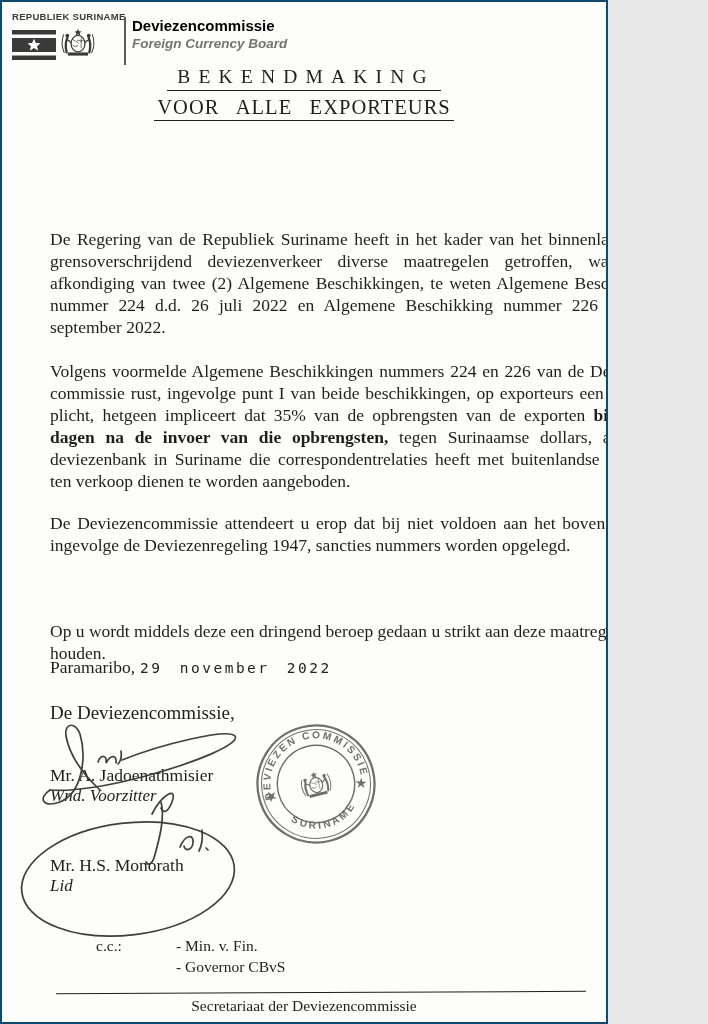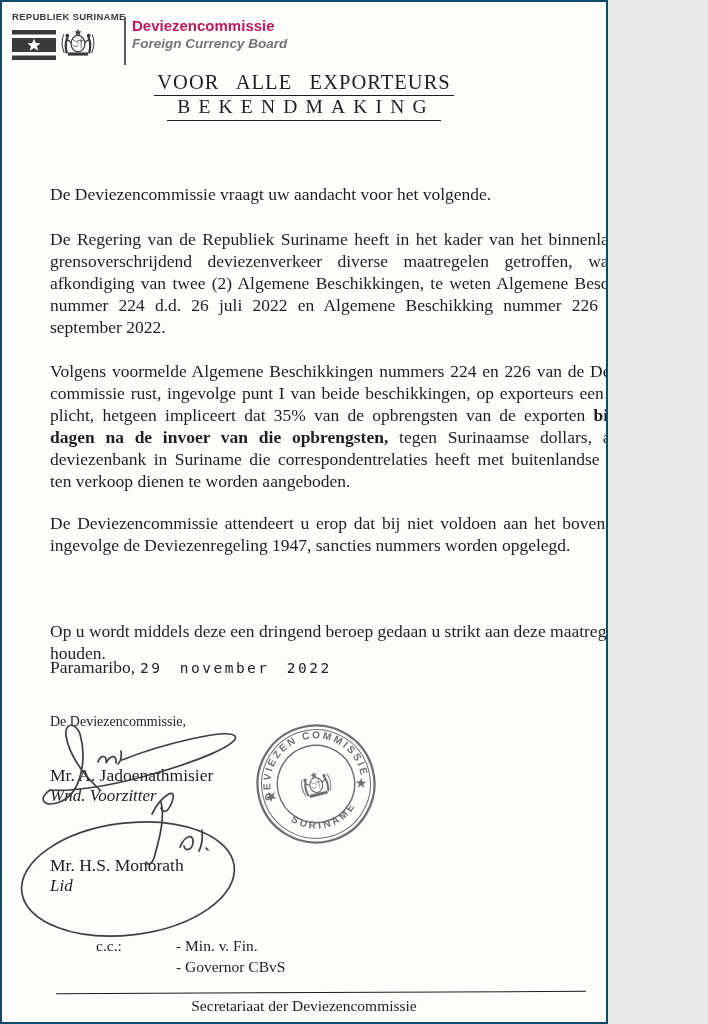--- a/index.html
+++ b/index.html
@@ -9,37 +9,37 @@
     font-family:"Liberation Serif", serif; color:#1e1e1e;
   }
   
   .letterhead{position:absolute; top:9px; left:10px; display:flex; align-items:flex-start;}
   .brand{width:102px;}
   .country{font-family:"Liberation Sans",sans-serif; font-weight:bold; font-size:9.5px;
            letter-spacing:.3px; color:#3b3b3b; white-space:nowrap;}
   .emblems{display:flex; align-items:flex-end; gap:3px; margin-top:4px;}
   .vdivider{width:2px; height:48px; background:#5a5a5a; margin:6px 6px 0 10px;}
   .orgnames{font-family:"Liberation Sans",sans-serif; padding-top:6px;}
-  .org-nl{font-weight:bold; font-size:15px; color:#be185d;}
+  .org-nl{font-weight:bold; font-size:15px; color:#000000;}
   .org-en{font-weight:bold; font-style:italic; font-size:13.5px; color:#737373; margin-top:2px;}
   
   .title-block{position:absolute; top:64px; left:0; right:0; text-align:center;}
   .t1{display:inline-block; font-size:19.5px; letter-spacing:.42em;
       border-bottom:1.6px solid #1e1e1e; padding:0 6px 2px 10px;}
   .t2{display:inline-block; font-size:20.5px; letter-spacing:.05em; word-spacing:.55em;
       border-bottom:1.6px solid #1e1e1e; padding:0 3px 1px; margin-top:5px;}
   
   .para{position:absolute; left:48px; width:612px; font-size:17.5px; line-height:22px;
         text-align:justify;}
   .para.left{text-align:left;}
   #p1{top:163px;} #p2{top:208px;} #p3{top:340px;} #p4{top:492px;} #p5{top:600px;}
   .dateline{position:absolute; top:655px; left:48px; font-size:17.5px;}
   .date-mono{font-family:"DejaVu Sans Mono",monospace; font-size:14.5px;
              letter-spacing:2.5px; word-spacing:6px; margin-left:5px; color:#222;}
-  .closing{position:absolute; top:700px; left:48px; font-size:14px;margin-top:12px;}
+  .closing{position:absolute; top:700px; left:48px; font-size:19px;}
   .signer{position:absolute; left:48px;}
   #signer1{top:762px;} #signer2{top:852px;}
   .sig-name{font-size:17.5px; line-height:22px;}
   .sig-role{font-style:italic; font-size:17px; line-height:19px;}
   .cc{position:absolute; top:933px; left:48px; font-size:15.5px; line-height:21px; display:flex;}
   .cc-label{width:80px;margin-left:46px;}
   
   .stamp{position:absolute; left:253px; top:721px; width:122px; height:122px;
          color:#4f4f4f; opacity:.82;}
   .stamp text{font-family:"Liberation Sans",sans-serif; font-weight:bold; fill:#4f4f4f;}
@@ -93,25 +93,24 @@
       </div>
     </div>
     <div class="vdivider"></div>
     <div class="orgnames">
       <div class="org-nl">Deviezencommissie</div>
       <div class="org-en">Foreign Currency Board</div>
     </div>
   </div>
 
   <div class="title-block">
+    <div><span class="t1">BEKENDMAKING</span></div>
     <div><span class="t2">VOOR ALLE EXPORTEURS</span></div>
-    <div><span class="t1">BEKENDMAKING</span></div>
   </div>
 
-  <p class="para left" id="p1">De Deviezencommissie vraagt uw aandacht voor het volgende.</p>
   <p class="para" id="p2">De Regering van de Republiek Suriname heeft in het kader van het binnenlands- en grensoverschrijdend deviezenverkeer diverse maatregelen getroffen, waaronder afkondiging van twee (2) Algemene Beschikkingen, te weten Algemene Beschikking nummer 224 d.d. 26 juli 2022 en Algemene Beschikking nummer 226 d.d. 08 september 2022.</p>
   <p class="para" id="p3"><span>Volgens voormelde Algemene Beschikkingen nummers 224 en 226 van de Deviezen-commissie rust, ingevolge punt I van beide beschikkingen, op exporteurs een retentie plicht, hetgeen impliceert dat 35% van de opbrengsten van de exporten </span><b>binnen 5 dagen na de invoer van die opbrengsten,</b><span> tegen Surinaamse dollars, aan een deviezenbank in Suriname die correspondentrelaties heeft met buitenlandse banken, ten verkoop dienen te worden aangeboden.</span></p>
   <p class="para" id="p4">De Deviezencommissie attendeert u erop dat bij niet voldoen aan het bovenstaande, ingevolge de Deviezenregeling 1947, sancties nummers worden opgelegd.</p>
   <p class="para left" id="p5">Op u wordt middels deze een dringend beroep gedaan u strikt aan deze maatregel te houden.</p>
 
   <div class="dateline">
     <span>Paramaribo,</span><span class="date-mono">29 november 2022</span>
   </div>
   <div class="closing">De Deviezencommissie,</div>
 

